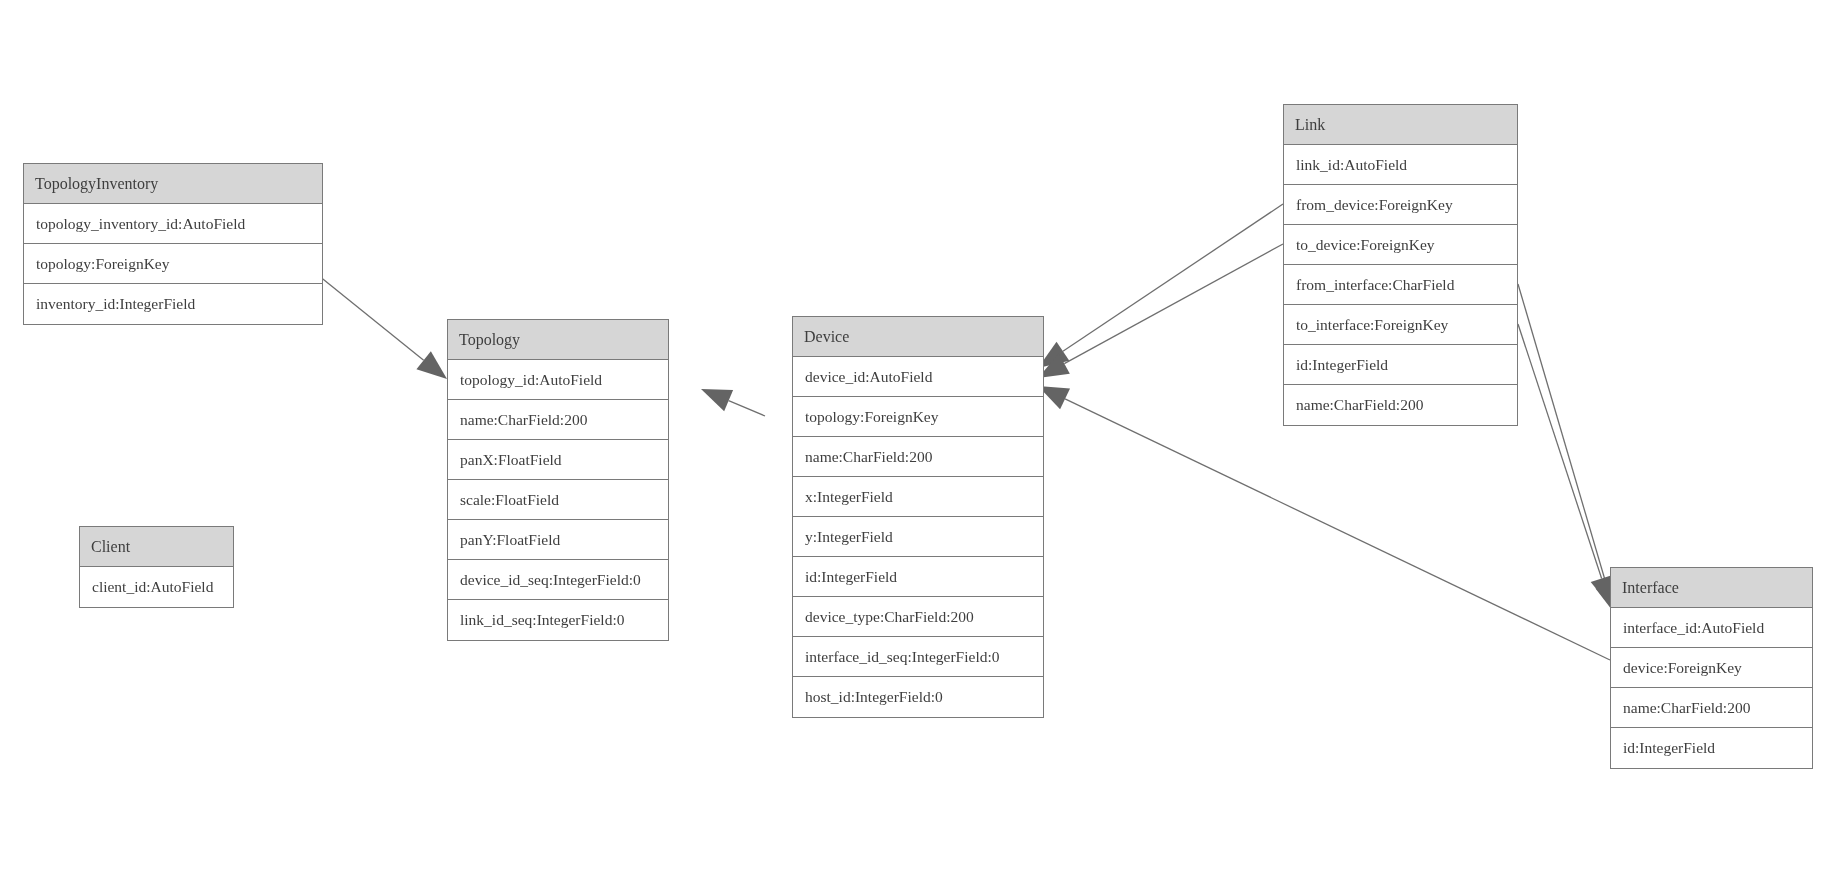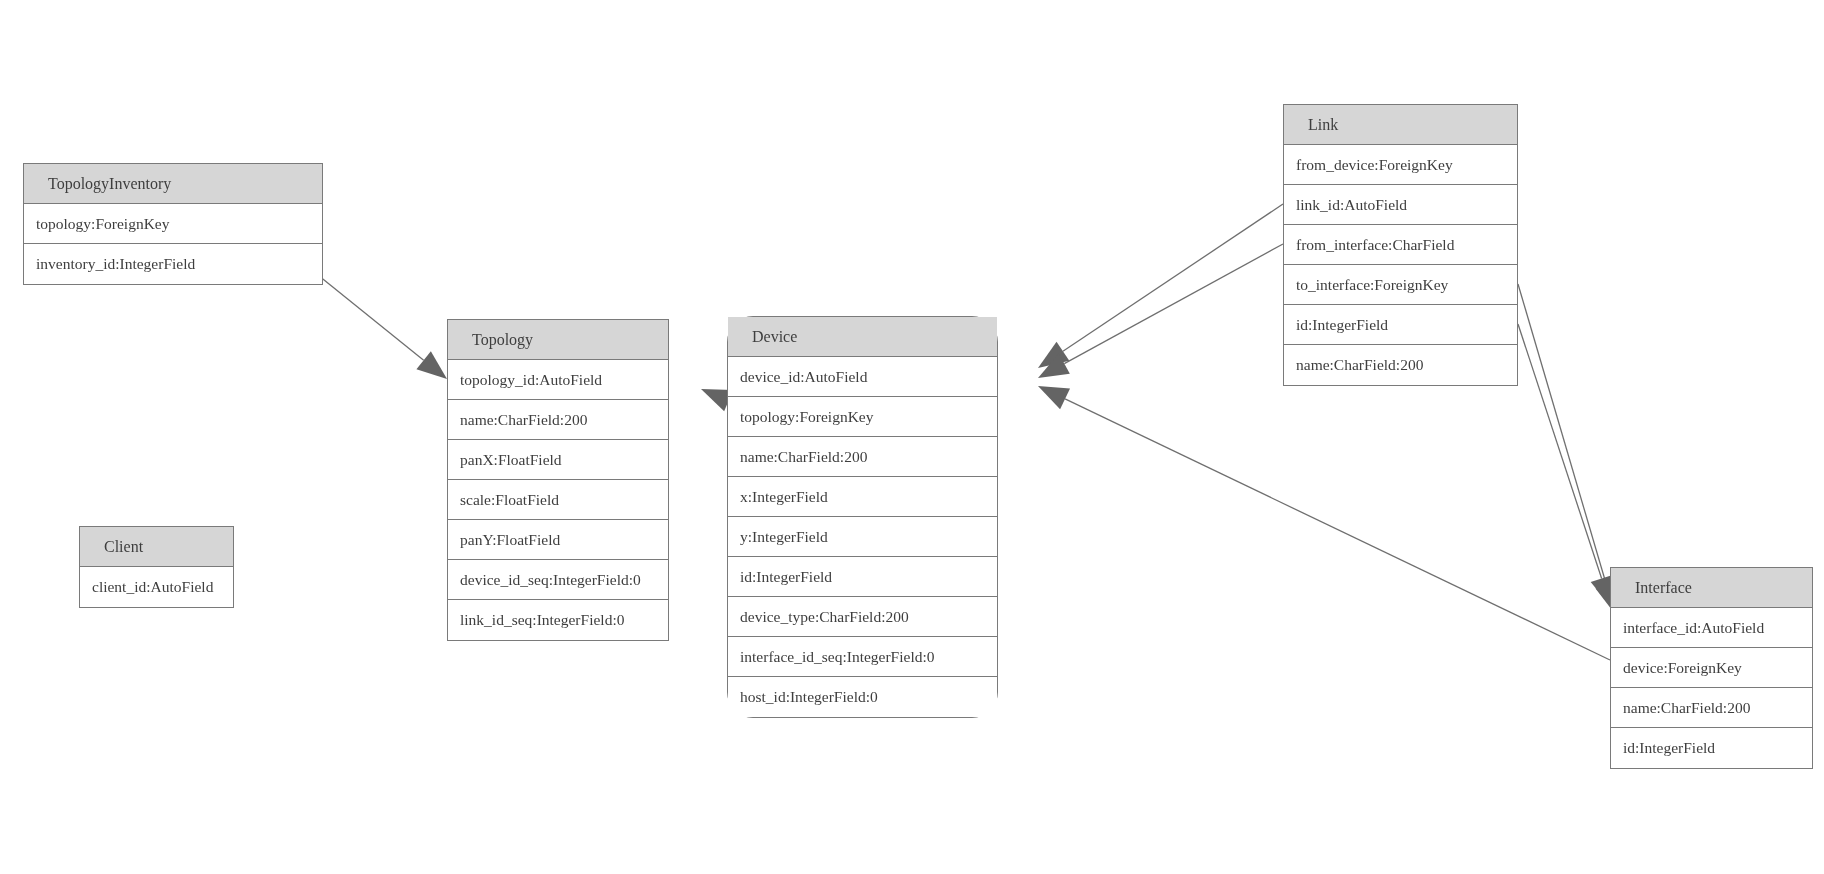--- a/index.html
+++ b/index.html
@@ -26,21 +26,21 @@
     z-index: 2;
     background: #ffffff;
     border: 1.5px solid #7a7a7a;
     box-sizing: border-box;
   }
   .er-header {
     height: 40px;
     line-height: 40px;
     background: #d6d6d6;
     border-bottom: 1px solid #7a7a7a;
-    padding-left: 24px;
+    padding-left: 11px;
     font-size: 16px;
     color: #3e3e3e;
     box-sizing: border-box;
     white-space: nowrap;
     overflow: hidden;
   }
   .er-row {
     height: 40px;
     line-height: 39px;
     border-bottom: 1px solid #7a7a7a;
@@ -72,53 +72,55 @@
       <line x1="1610" y1="660" x2="1065.0560167350102" y2="398.9603996248126" stroke="#6f6f6f" stroke-width="1.3"></line>
       <polygon points="1038,386 1070.0241699245216,388.5889265430587 1060.0878635454987,409.33187270656657" fill="#646464"></polygon>
       <line x1="1518" y1="284" x2="1606.5397324556563" y2="585.2176464986248" stroke="#6f6f6f" stroke-width="1.3"></line>
       <polygon points="1615,614 1595.5064969467958,588.46074905729 1617.572967964517,581.9745439399597" fill="#646464"></polygon>
       <line x1="1518" y1="324" x2="1601.6341028325899" y2="578.4994742109992" stroke="#6f6f6f" stroke-width="1.3"></line>
       <polygon points="1611,607 1590.7089012801396,582.0897347918398 1612.5593043850402,574.9092136301587" fill="#646464"></polygon>
     </svg>
 
 <div class="er-table" style="left: 23px; top: 163px; width: 300px;">
       <div class="er-header">TopologyInventory</div>
+      <div class="er-row">topology_inventory_id:AutoField</div>
       <div class="er-row">topology:ForeignKey</div>
       <div class="er-row">inventory_id:IntegerField</div>
     </div>
     <div class="er-table" style="left: 447px; top: 319px; width: 222px;">
       <div class="er-header">Topology</div>
       <div class="er-row">topology_id:AutoField</div>
       <div class="er-row">name:CharField:200</div>
       <div class="er-row">panX:FloatField</div>
       <div class="er-row">scale:FloatField</div>
       <div class="er-row">panY:FloatField</div>
       <div class="er-row">device_id_seq:IntegerField:0</div>
       <div class="er-row">link_id_seq:IntegerField:0</div>
     </div>
     <div class="er-table" style="left: 79px; top: 526px; width: 155px;">
       <div class="er-header">Client</div>
       <div class="er-row">client_id:AutoField</div>
     </div>
-    <div class="er-table" style="left: 727px; top: 316px; width: 271px; border-radius: 26px;">
+    <div class="er-table" style="left: 792px; top: 316px; width: 252px;">
       <div class="er-header">Device</div>
       <div class="er-row">device_id:AutoField</div>
       <div class="er-row">topology:ForeignKey</div>
       <div class="er-row">name:CharField:200</div>
       <div class="er-row">x:IntegerField</div>
       <div class="er-row">y:IntegerField</div>
       <div class="er-row">id:IntegerField</div>
       <div class="er-row">device_type:CharField:200</div>
       <div class="er-row">interface_id_seq:IntegerField:0</div>
       <div class="er-row">host_id:IntegerField:0</div>
     </div>
     <div class="er-table" style="left: 1283px; top: 104px; width: 235px;">
       <div class="er-header">Link</div>
+      <div class="er-row">link_id:AutoField</div>
       <div class="er-row">from_device:ForeignKey</div>
-      <div class="er-row">link_id:AutoField</div>
+      <div class="er-row">to_device:ForeignKey</div>
       <div class="er-row">from_interface:CharField</div>
       <div class="er-row">to_interface:ForeignKey</div>
       <div class="er-row">id:IntegerField</div>
       <div class="er-row">name:CharField:200</div>
     </div>
     <div class="er-table" style="left: 1610px; top: 567px; width: 203px;">
       <div class="er-header">Interface</div>
       <div class="er-row">interface_id:AutoField</div>
       <div class="er-row">device:ForeignKey</div>
       <div class="er-row">name:CharField:200</div>

